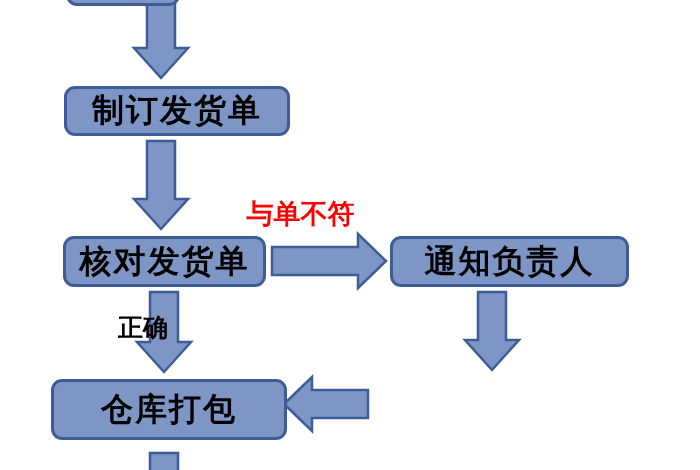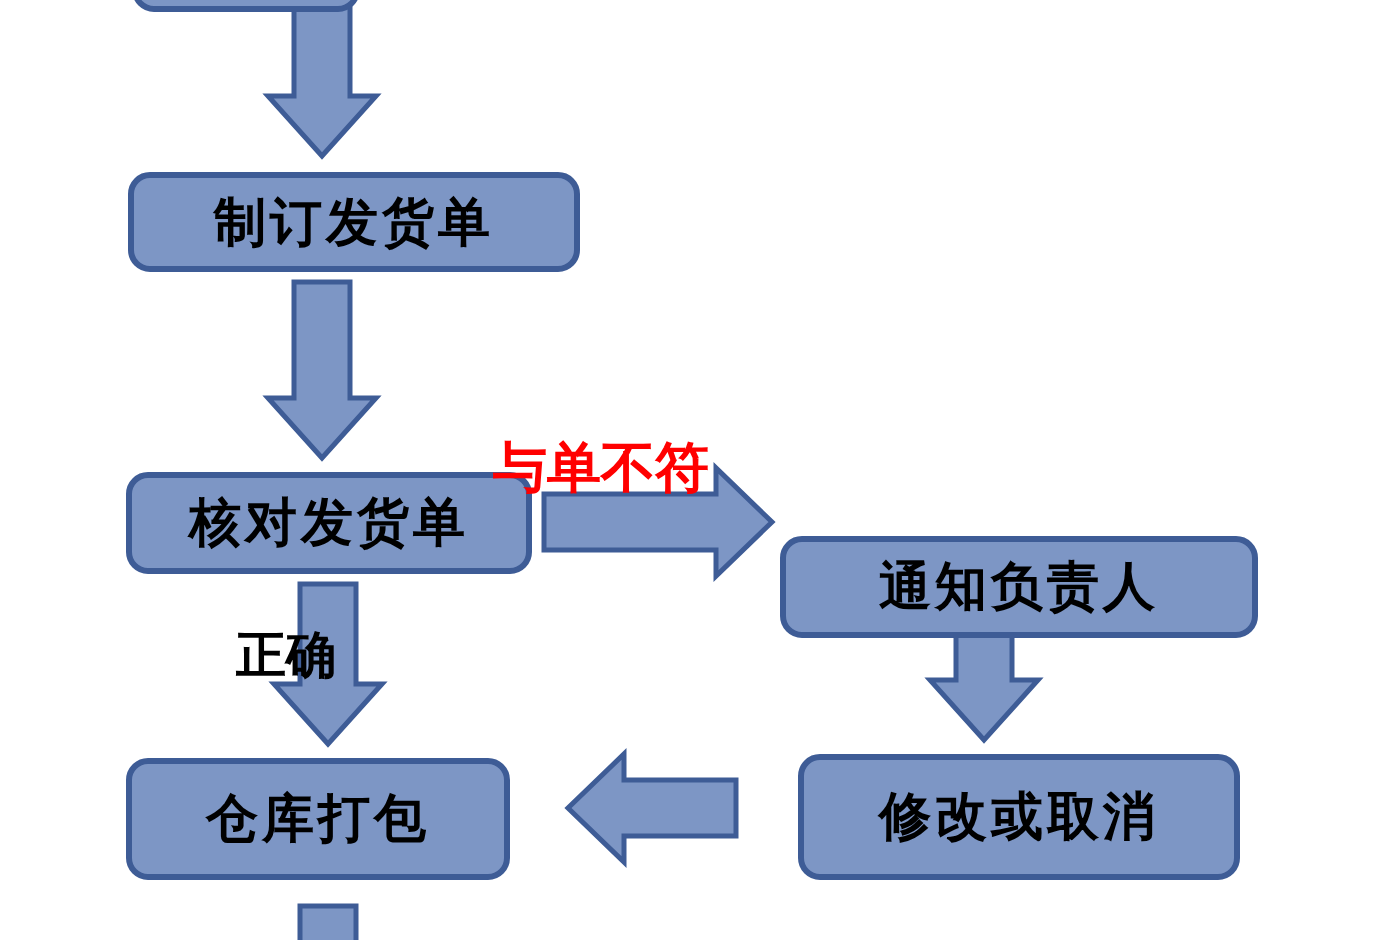--- a/index.html
+++ b/index.html
@@ -17,21 +17,21 @@
   .canvas{position:relative;width:700px;height:470px;background:var(--background);overflow:hidden;}
   svg.arrows{position:absolute;left:0;top:0;width:700px;height:470px;}
   svg.arrows polygon{fill:var(--arrow-fill);stroke:var(--arrow-border);stroke-width:2.5;stroke-linejoin:miter;}
   .node{
     position:absolute;box-sizing:border-box;
     display:flex;align-items:center;justify-content:center;
     background:var(--node-fill);
     border:3px solid var(--node-border);
     border-radius:11px;
     color:var(--node-text);
-    font-weight:bold;font-size:26px;letter-spacing:2px;
+    font-weight:bold;font-size:32px;letter-spacing:2px;
   }
   .edge-label{
     position:absolute;font-weight:bold;font-size:25px;
     color:var(--edge-label);text-align:center;white-space:nowrap;
   }
   .edge-label.red{color:var(--mismatch-label);font-size:27px;}
 </style>
 </head>
 <body>
 
@@ -57,30 +57,27 @@
   <div class="node" style="left:66px;top:-40px;width:114px;height:46px;"></div>
 
   <div class="node" style="left:64px;top:86px;width:226px;height:50px;">
     <span>制订发货单</span>
   </div>
 
   <div class="node" style="left:63px;top:236px;width:203px;height:51px;">
     <span>核对发货单</span>
   </div>
 
-  <div class="node" style="left:390px;top:236px;width:239px;height:51px;margin-top:32px;">
+  <div class="node" style="left:390px;top:236px;width:239px;height:51px;">
     <span>通知负责人</span>
   </div>
 
-  <div class="node" style="left:63px;top:379px;width:192px;height:61px;">
+  <div class="node" style="left:51px;top:379px;width:236px;height:61px;">
     <span>仓库打包</span>
   </div>
 
-  <div class="node" style="left:399px;top:377px;width:221px;height:63px;">
-    <span>修改或取消</span>
-  </div>
 
-  <div class="edge-label red" style="left:243px;top:196px;width:115px;margin-top:20px;">与单不符</div>
+  <div class="edge-label red" style="left:243px;top:196px;width:115px;">与单不符</div>
 
   <div class="edge-label" style="left:84px;top:311px;width:62px;margin-left:28px;">正确</div>
 
 
 </div>
 
 </body></html>

